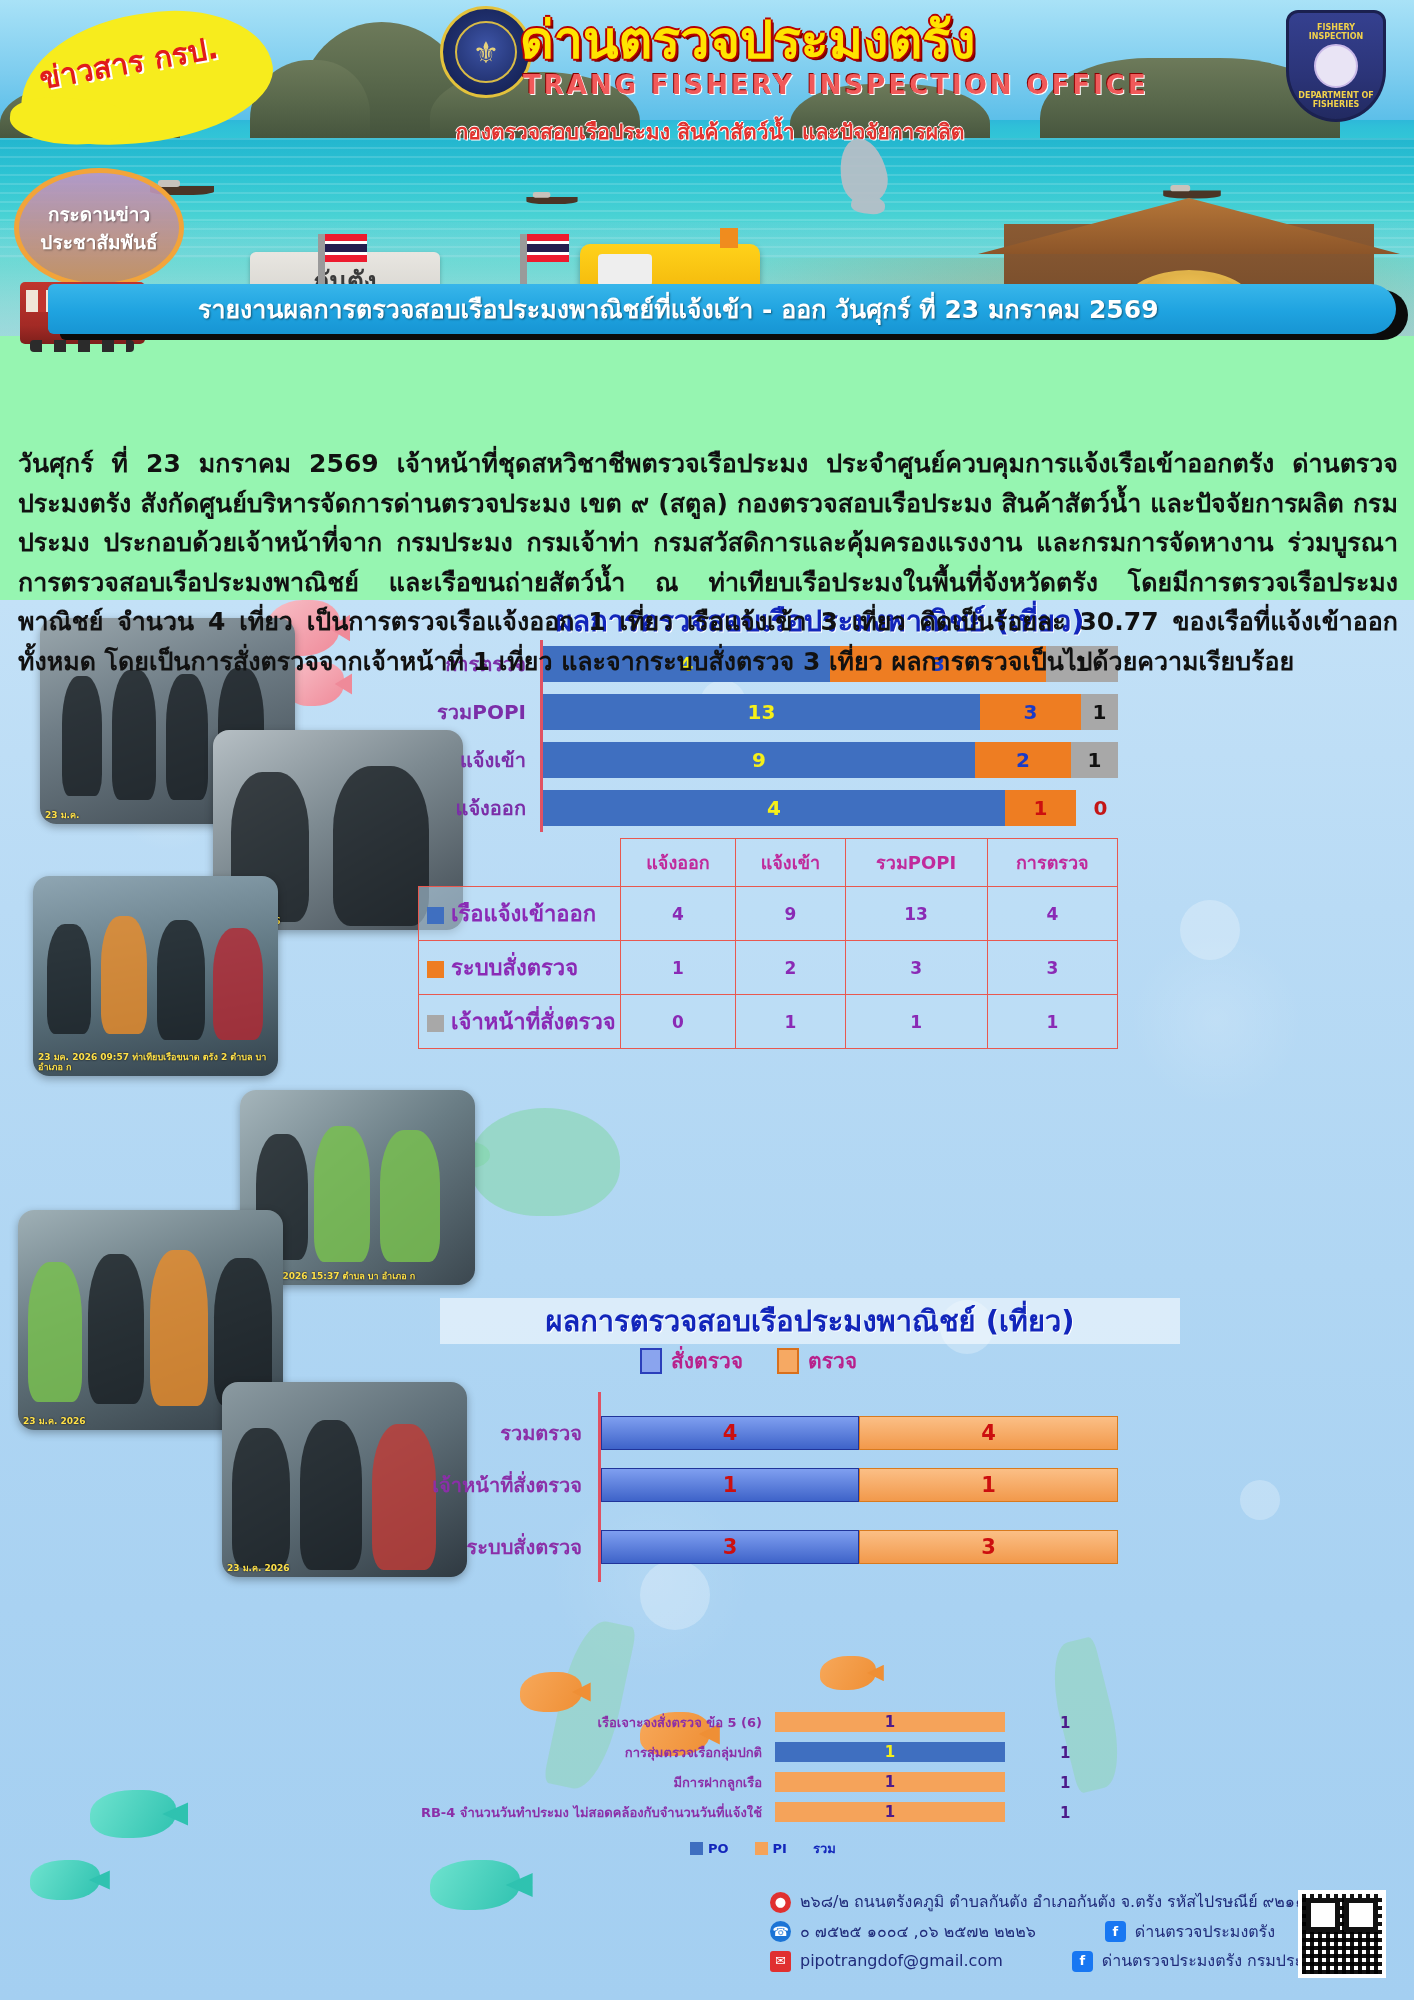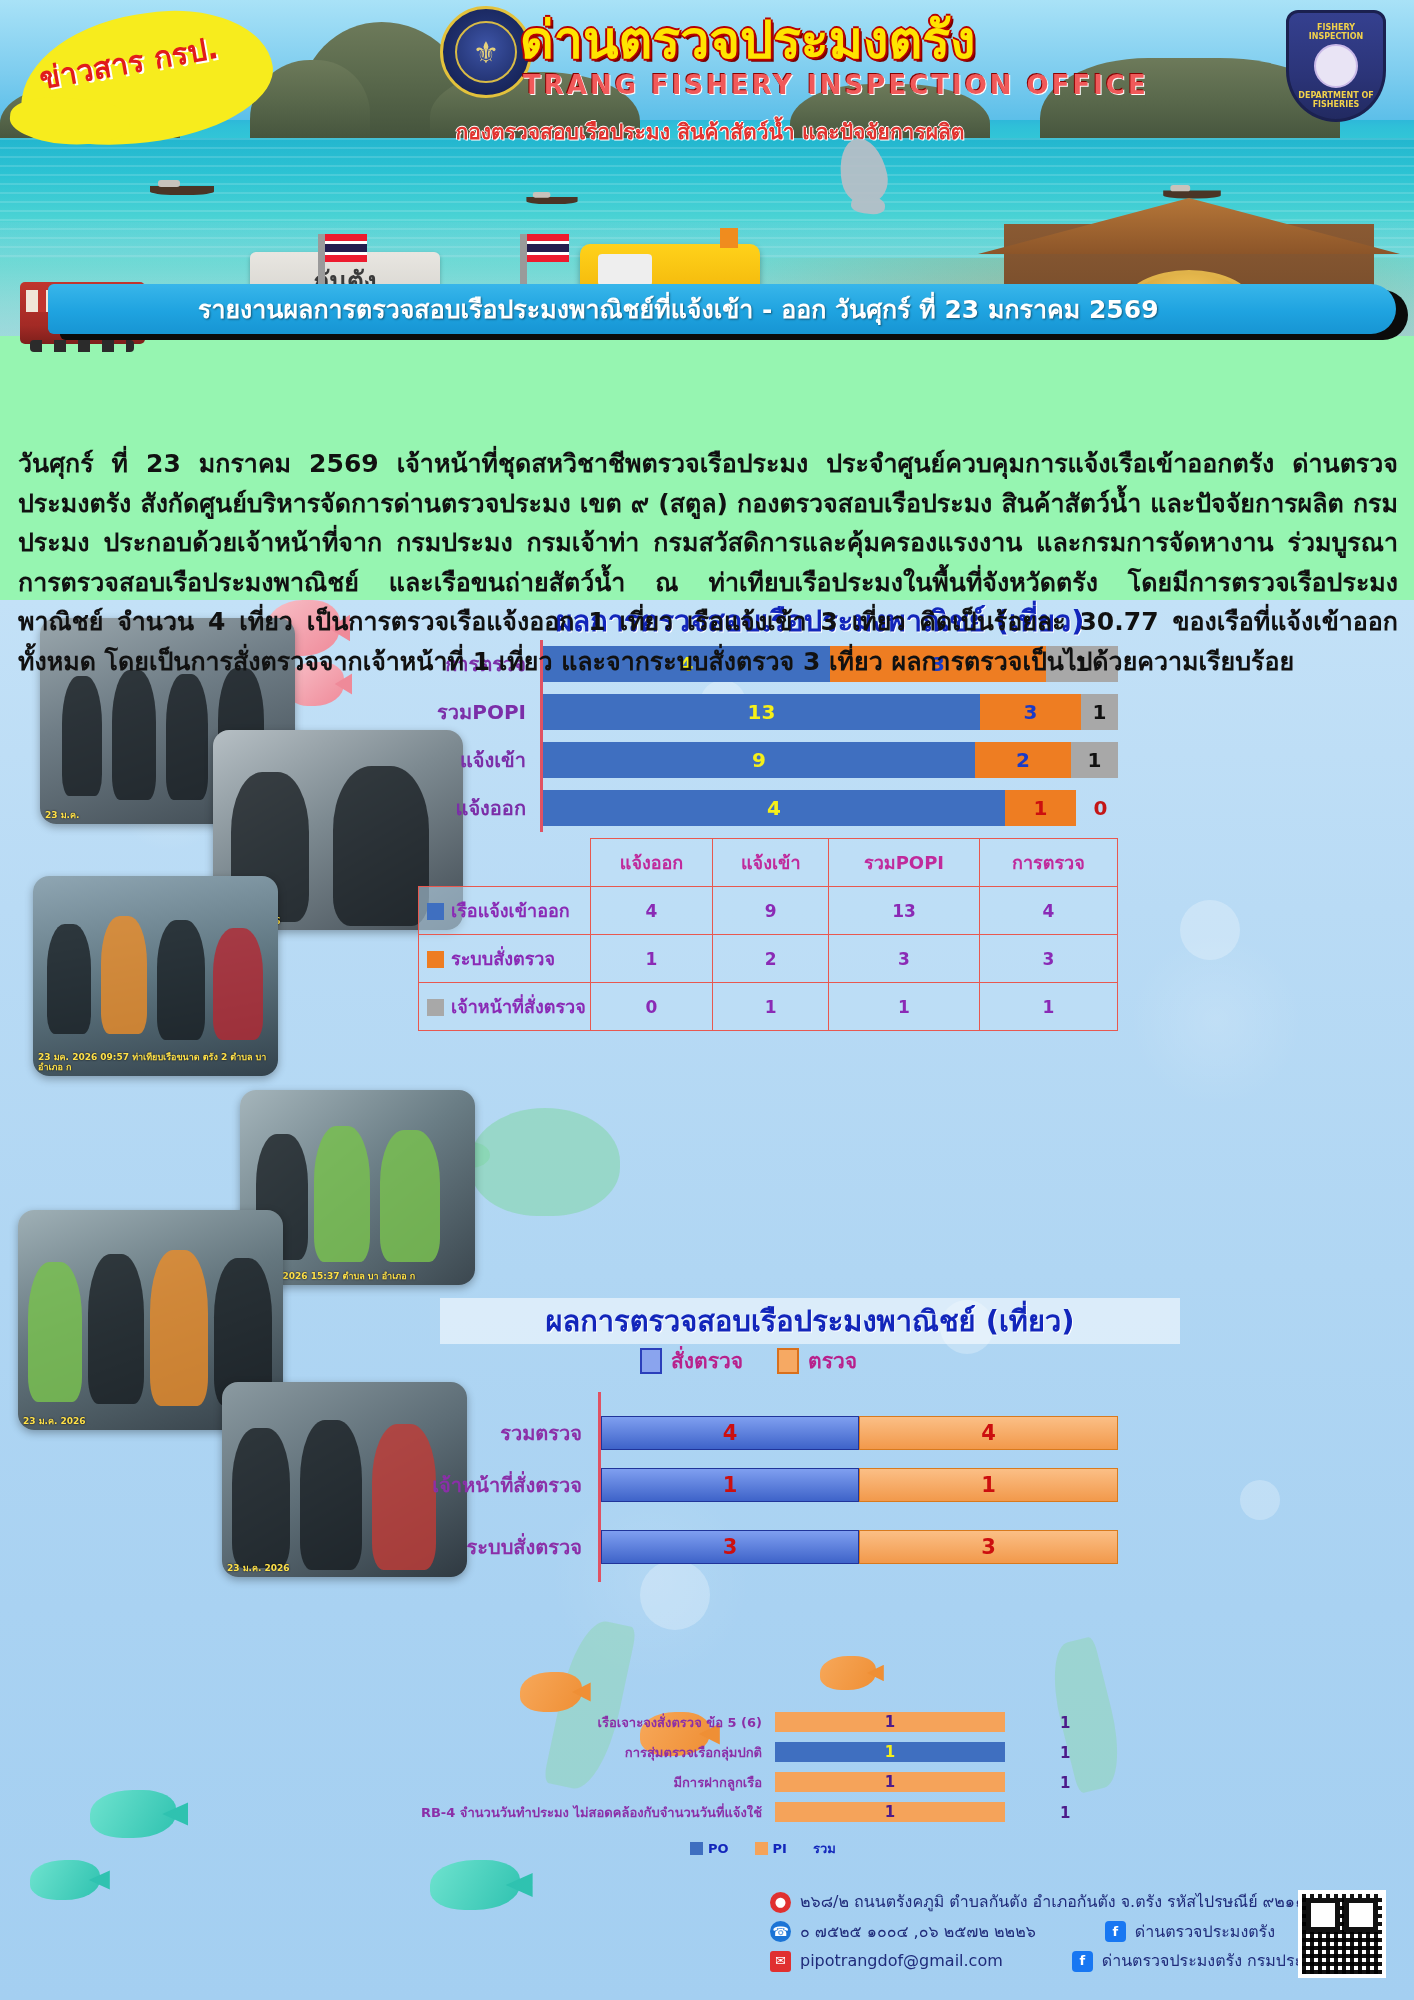--- a/index.html
+++ b/index.html
@@ -296,21 +296,21 @@
   .tbl1{
     position:absolute; left:418px; top:838px; width:700px;
     border-collapse:collapse; font-size:17px;
   }
   .tbl1 td,.tbl1 th{
     border:1.6px solid #e8584f; text-align:center; padding:9px 4px;
     color:#8a2ab5; font-weight:700; background:rgba(193,224,246,.55);
   }
   .tbl1 th{ font-size:18px; color:#c02a9c; }
   .tbl1 .hdrow td:first-child{border:none;background:transparent;}
-  .tbl1 .rowlab{ text-align:left; padding-left:8px; font-size:18px; white-space:nowrap;}
+  .tbl1 .rowlab{ text-align:left; padding-left:8px; font-size:22px; white-space:nowrap;}
   .swatch{display:inline-block;width:17px;height:17px;vertical-align:-3px;margin-right:7px;}
   .sw-blue{background:#3f6fc0;}
   .sw-orange{background:#ee7d22;}
   .sw-gray{background:#a8a8a8;}
 
   
   .chart2-title{
     position:absolute; left:440px; top:1298px; width:740px; text-align:center;
     font-size:29px; font-weight:800; color:#1226bb;
     background:rgba(255,255,255,.55);
@@ -440,20 +440,24 @@
       <div class="ring"></div>
       <div>DEPARTMENT OF FISHERIES</div>
     </div>
 
     <div class="hdr-org">
       <div>กองตรวจสอบเรือประมง สินค้าสัตว์น้ำ และปัจจัยการผลิต</div>
     </div>
     <div class="dugong"></div>
   </div>
 
+  <div class="oval">
+    <div>กระดานข่าว</div>
+    <div>ประชาสัมพันธ์</div>
+  </div>
   <div class="redtrain">
       <div class="wheels"></div>
     </div>
 
   <div class="greenblock"></div>
 
   <div class="titlebar-wrap">
     <div class="titlebar-shadow"></div>
     <div class="titlebar">รายงานผลการตรวจสอบเรือประมงพาณิชย์ที่แจ้งเข้า - ออก วันศุกร์ ที่ 23 มกราคม 2569</div>
   </div>

